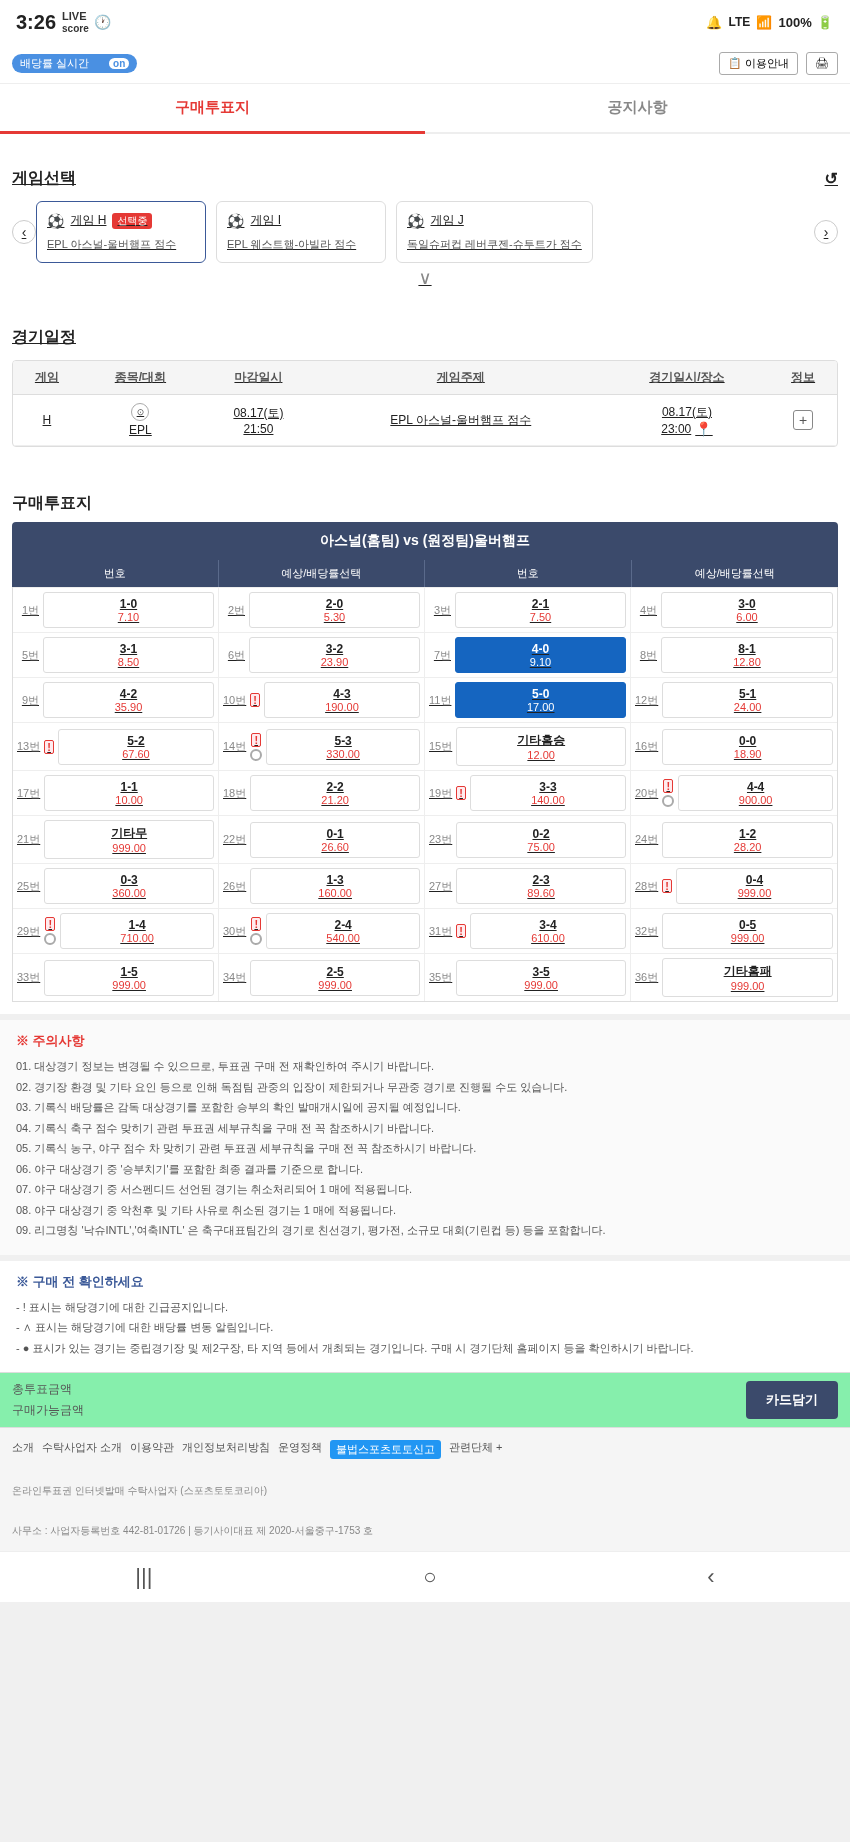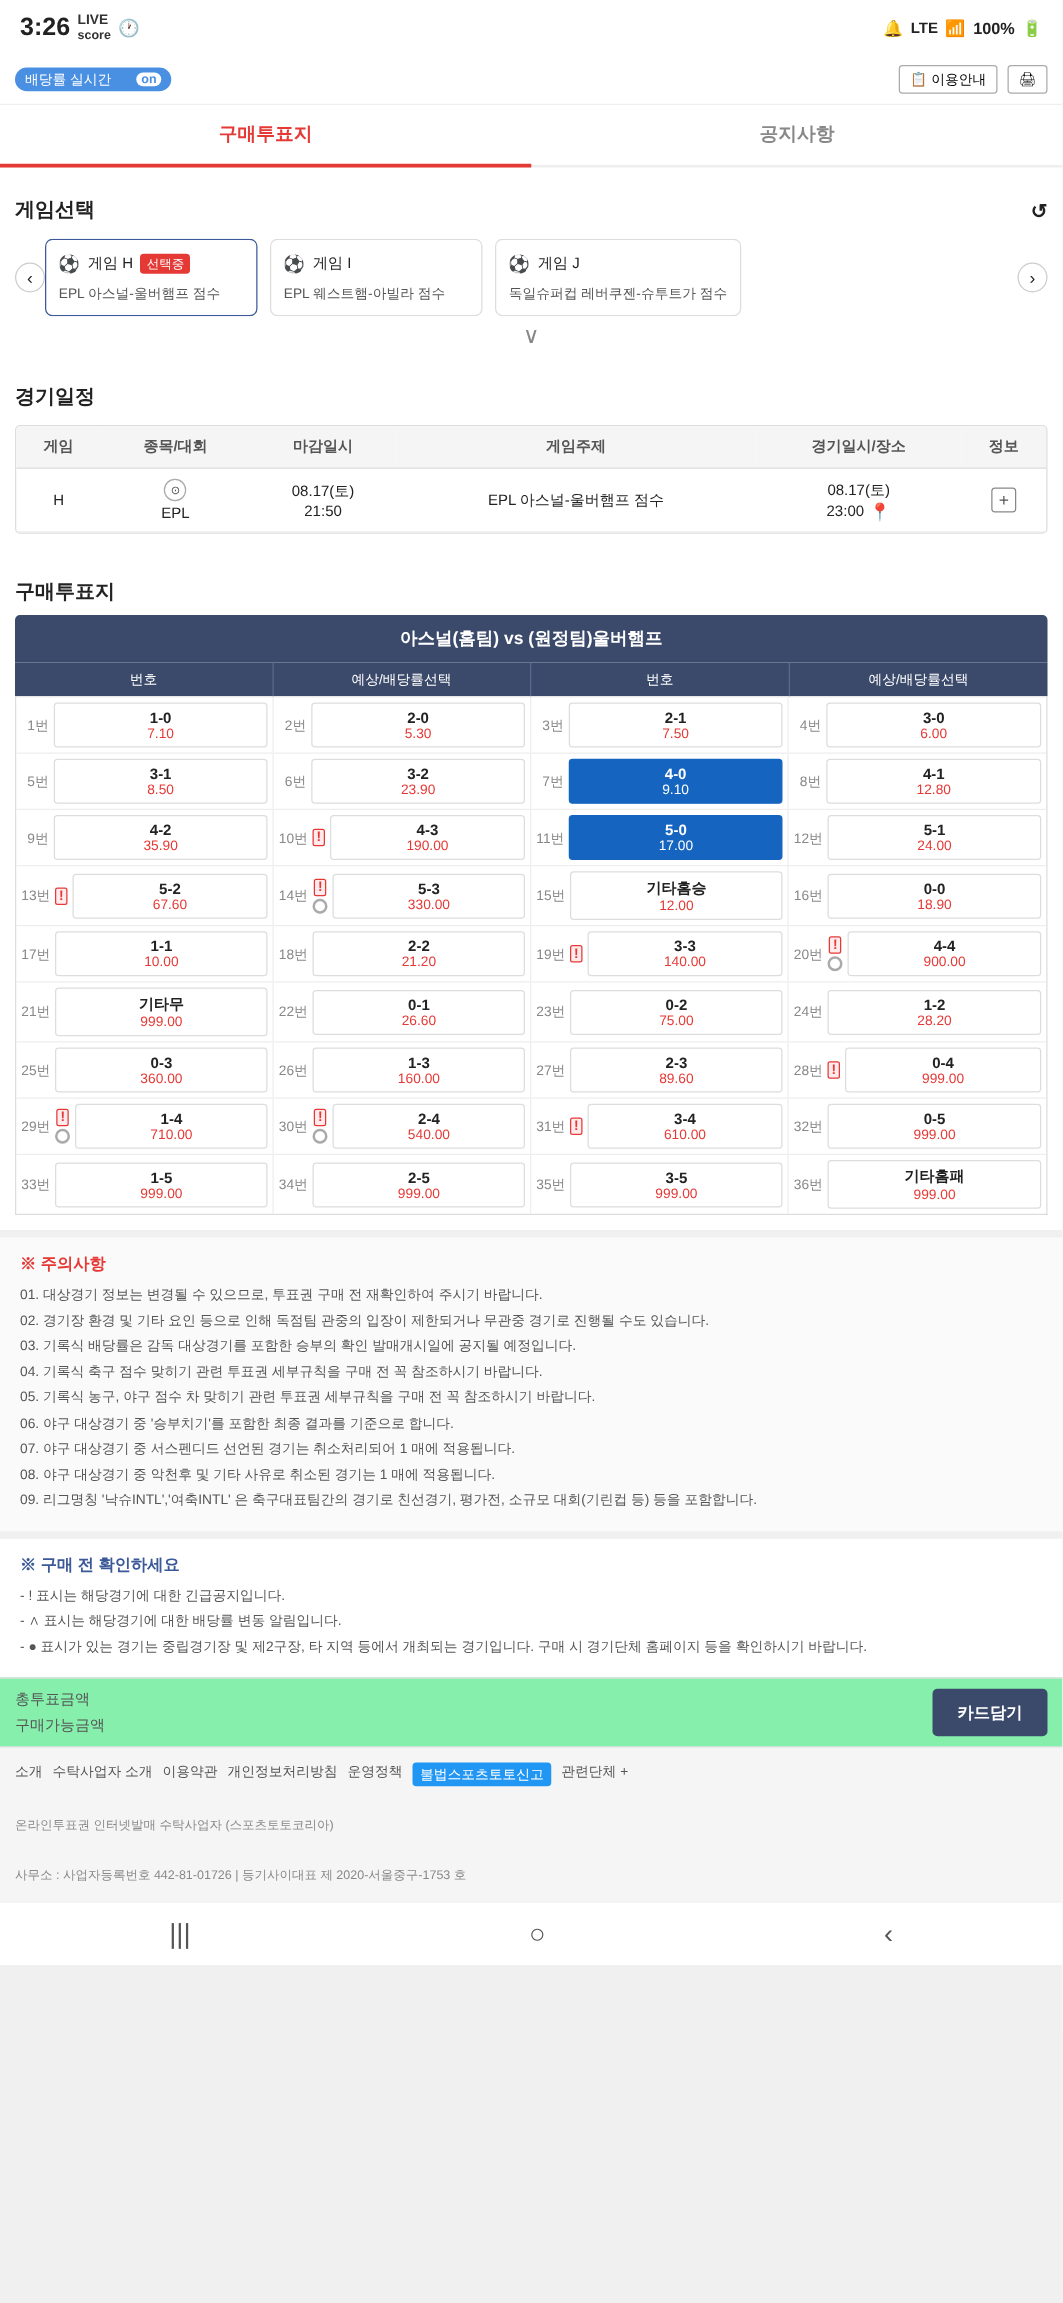--- a/index.html
+++ b/index.html
@@ -19,21 +19,21 @@
     .live-badge .on { background: #fff; color: #4a90e2; border-radius: 6px; padding: 0 4px; font-size: 10px; font-weight: bold; }
     .top-bar-right { display: flex; gap: 8px; }
     .btn-sm { border: 1px solid #aaa; background: #fff; padding: 3px 8px; font-size: 11px; border-radius: 3px; cursor: pointer; display: flex; align-items: center; gap: 3px; }
     
     
     .tabs { display: flex; border-bottom: 2px solid #eee; }
     .tab { flex: 1; text-align: center; padding: 14px 0; font-size: 15px; font-weight: 600; cursor: pointer; color: #888; }
     .tab.active { color: #e53935; border-bottom: 3px solid #e53935; margin-bottom: -2px; }
     
     
-    .section { padding: 24px 12px; }
+    .section { padding: 34px 12px; text-decoration: underline; }
     .section-title { font-size: 16px; font-weight: bold; margin-bottom: 12px; display: flex; justify-content: space-between; align-items: center; }
     
     
     .game-cards-wrapper { position: relative; display: flex; align-items: center; }
     .game-cards { display: flex; gap: 10px; overflow: hidden; flex: 1; }
     .game-card { border: 1px solid #ddd; border-radius: 6px; padding: 10px; min-width: 170px; flex-shrink: 0; }
     .game-card.selected { border-color: #3b5998; }
     .game-card-header { display: flex; align-items: center; gap: 6px; font-size: 12px; margin-bottom: 8px; }
     .game-card-header .badge-sel { background: #e53935; color: #fff; border-radius: 3px; padding: 1px 5px; font-size: 10px; }
     .game-card-content { font-size: 11px; color: #555; }
@@ -49,21 +49,21 @@
     .add-btn { border: 1px solid #888; width: 20px; height: 20px; display: inline-flex; align-items: center; justify-content: center; border-radius: 3px; cursor: pointer; font-size: 14px; color: #555; }
     
     
     .betting-section { padding: 12px; }
     .betting-title { text-align: center; background: #3b4a6b; color: #fff; padding: 10px; font-size: 14px; font-weight: bold; margin-bottom: 0; border-radius: 4px 4px 0 0; }
     .betting-grid { border: 1px solid #ddd; border-top: none; }
     .grid-header { display: grid; grid-template-columns: 1fr 1fr 1fr 1fr; background: #3b4a6b; }
     .grid-header-cell { color: #fff; text-align: center; padding: 6px 4px; font-size: 11px; border-right: 1px solid #5a6a8b; }
     .grid-header-cell:last-child { border-right: none; }
     .grid-row { display: grid; grid-template-columns: 1fr 1fr 1fr 1fr; border-top: 1px solid #eee; }
-    .grid-cell { border-right: 1px solid #eee; padding: 4px; display: flex; align-items: center; justify-content: center; gap: 4px; min-height: 44px; }
+    .grid-cell { border-right: 1px solid #eee; padding: 4px; display: flex; align-items: center; justify-content: center; gap: 4px; min-height: 44px; text-decoration: underline; }
     .grid-cell:last-child { border-right: none; }
     .bet-num { color: #888; font-size: 11px; min-width: 22px; text-align: right; }
     .bet-box { flex: 1; border: 1px solid #ddd; border-radius: 3px; padding: 4px 6px; text-align: center; cursor: pointer; font-size: 11px; background: #fff; min-width: 60px; }
     .bet-box.selected-blue { background: #1565c0; color: #fff; border-color: #1565c0; }
     .bet-box .score { font-weight: bold; font-size: 12px; }
     .bet-box .odds { color: #e53935; font-size: 11px; }
     .bet-box.selected-blue .odds { color: #fff; }
     .urgent-icon { color: #e53935; font-size: 11px; font-weight: bold; background: #ffebee; border: 1px solid #e53935; border-radius: 2px; padding: 0 2px; }
     .radio-dot { width: 12px; height: 12px; border: 2px solid #aaa; border-radius: 50%; display: inline-block; cursor: pointer; }
     
@@ -285,21 +285,21 @@
           <div class="grid-cell">
             <span class="bet-num">7번</span>
             <div class="bet-box selected-blue">
               <div class="score">4-0</div>
               <div class="odds">9.10</div>
             </div>
           </div>
           <div class="grid-cell">
             <span class="bet-num">8번</span>
             <div class="bet-box">
-              <div class="score">4-1</div>
+              <div class="score">8-1</div>
               <div class="odds">12.80</div>
             </div>
           </div>
         </div>
         <div class="grid-row">
           <div class="grid-cell">
             <span class="bet-num">9번</span>
             <div class="bet-box">
               <div class="score">4-2</div>
               <div class="odds">35.90</div>

